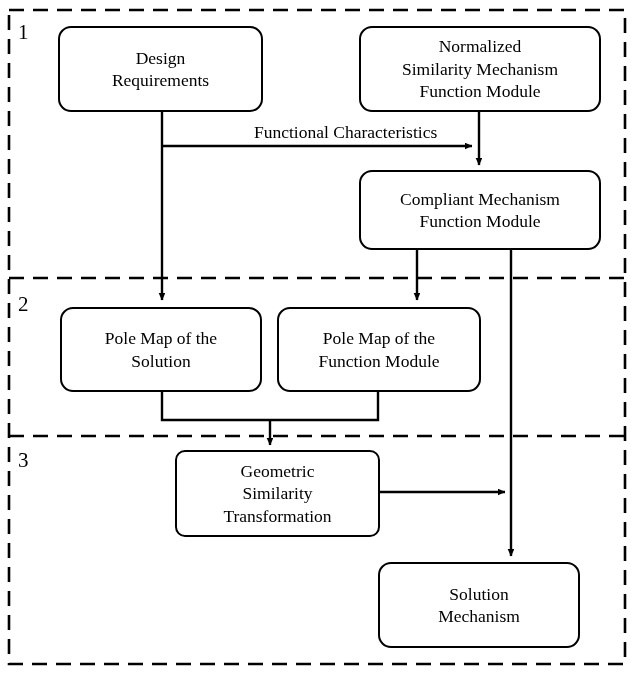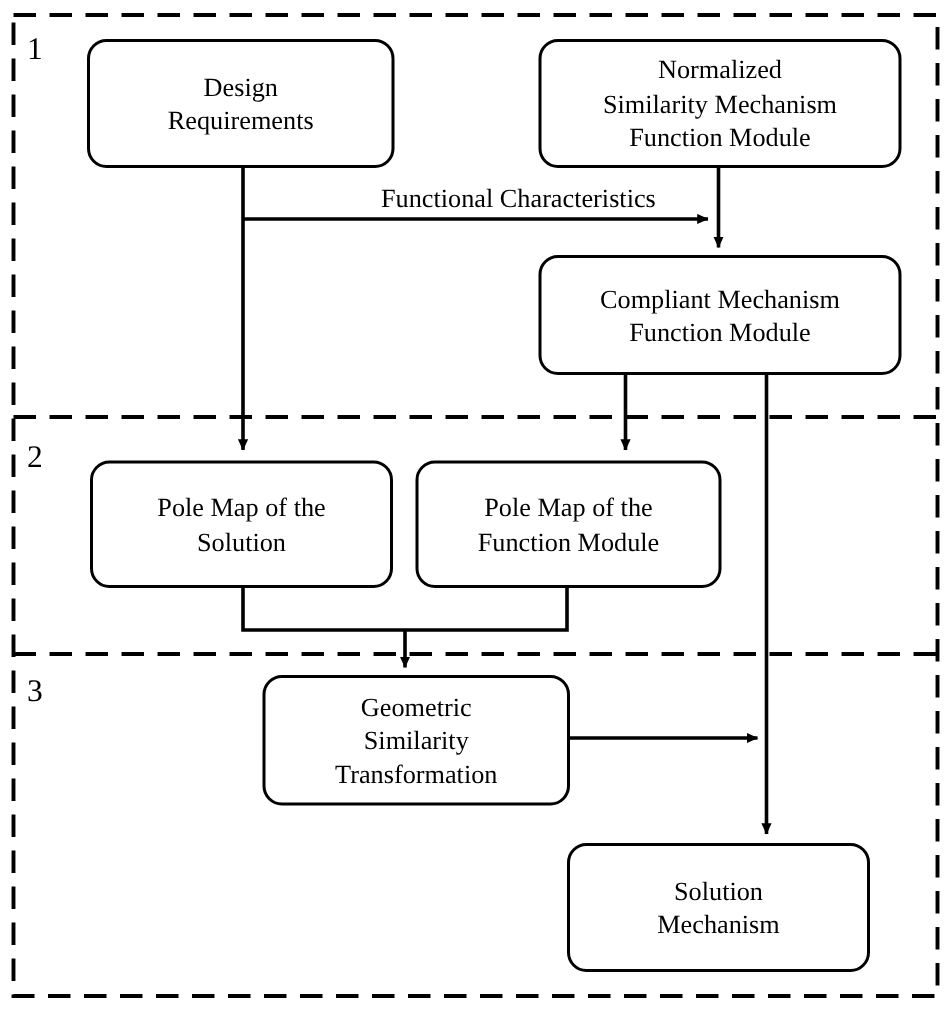--- a/index.html
+++ b/index.html
@@ -103,20 +103,20 @@
 Function Module</div>
 
   <div class="edge-label" style="left:207px; top:124px;margin-left:44px;">Functional Characteristics</div>
 
   <div class="node" style="left:60px; top:307px; width:202px; height:85px;">Pole Map of the
 Solution</div>
 
   <div class="node" style="left:277px; top:307px; width:204px; height:85px;">Pole Map of the
 Function Module</div>
 
-  <div class="node" style="left:175px; top:450px; width:205px; height:87px;">Geometric
+  <div class="node" style="left:175px; top:450px; width:205px; height:87px;border-radius:10px;">Geometric
 Similarity
 Transformation</div>
 
   <div class="node" style="left:378px; top:562px; width:202px; height:86px;">Solution
 Mechanism</div>
 
 </div>
 
 </body></html>

